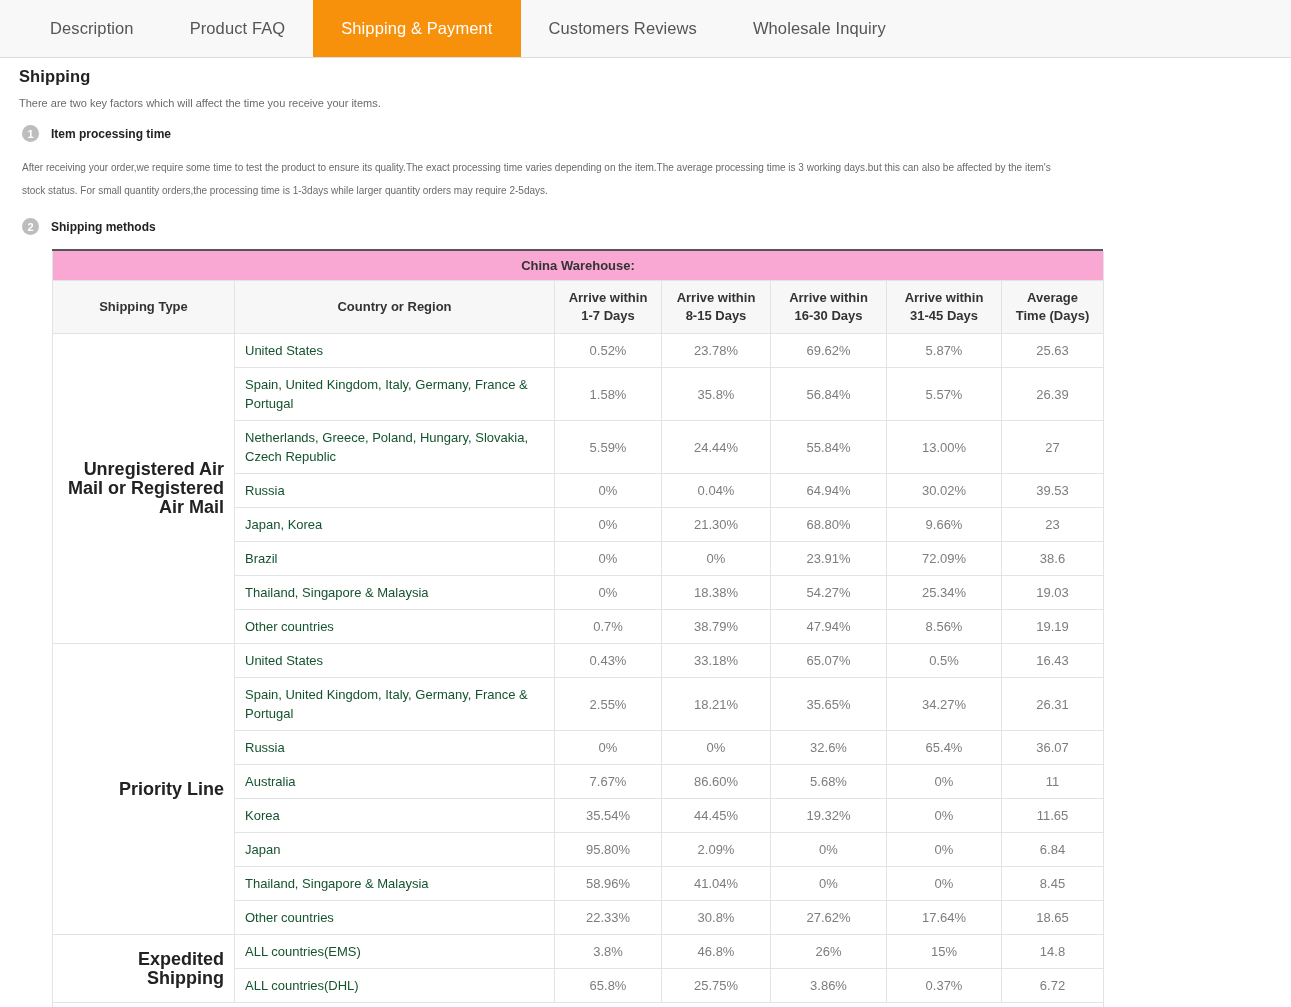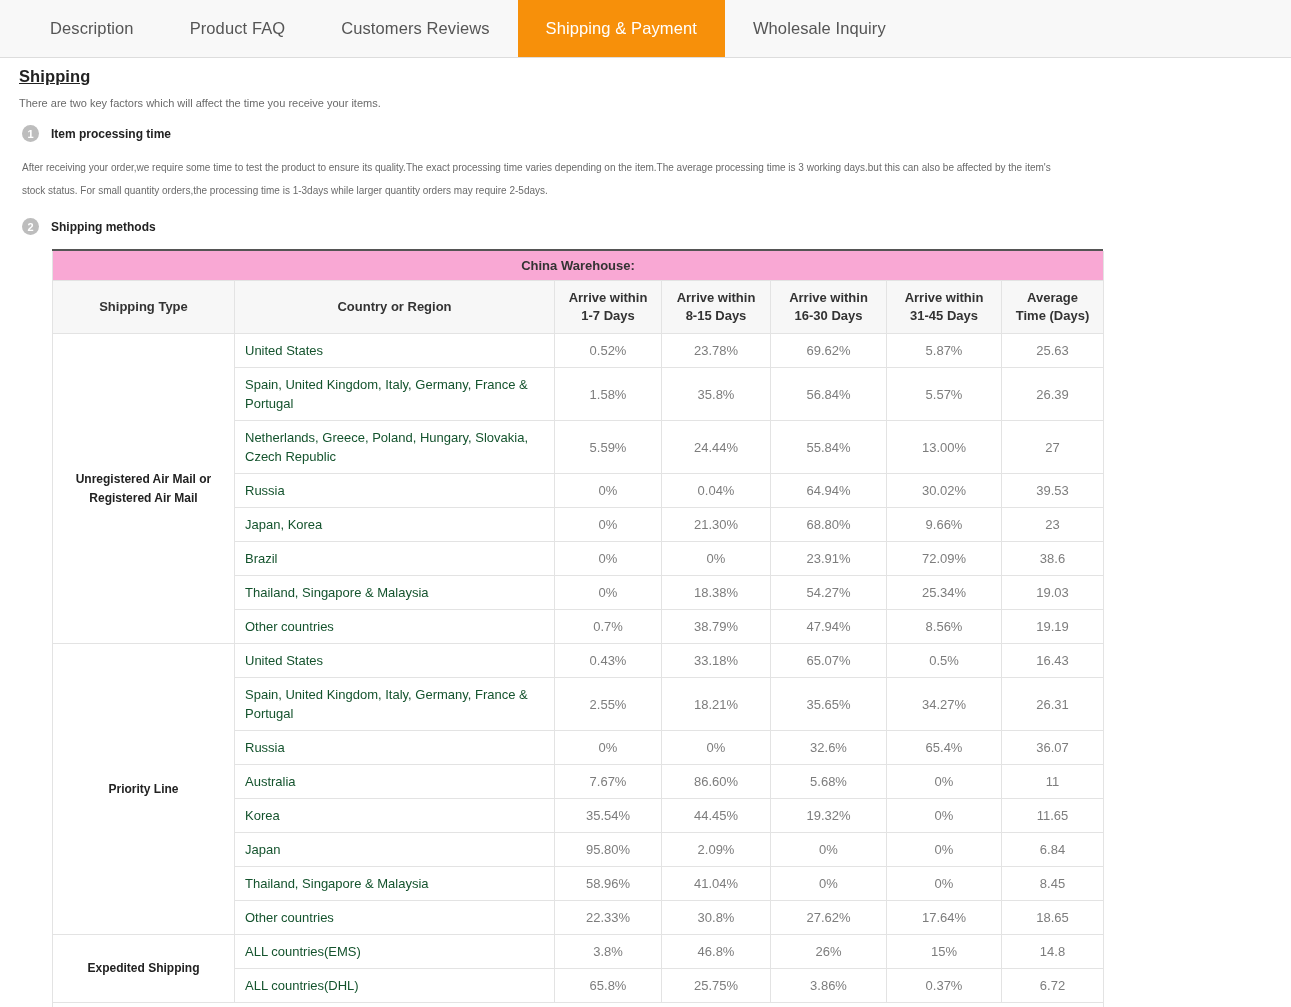--- a/index.html
+++ b/index.html
@@ -43,21 +43,20 @@
   
   .page {
     padding: 0 0 0 0;
   }
   .section-title {
     margin: 9px 0 0 19px;
     font-size: 16.5px;
     font-weight: bold;
     color: #222222;
     letter-spacing: .1px;
-    text-decoration: underline;
   }
   .intro {
     margin: 11px 0 0 19px;
     font-size: 11px;
     color: #6a6a6a;
   }
 
   
   .step {
     display: flex;
@@ -125,24 +124,24 @@
     background: #f7f7f7;
     text-align: center;
     font-weight: bold;
     font-size: 13px;
     color: #333333;
     line-height: 18px;
     height: 53px;
   }
   .type-cell {
     font-weight: bold;
-    font-size: 12px;
+    font-size: 18px;
     color: #222222;
     line-height: 19px;
-    text-align: center;
+    text-align: right;
     vertical-align: middle;
   }
   .country-cell {
     color: #14532d;
     text-align: left;
     line-height: 19px;
   }
   .num-cell {
     text-align: center;
     color: #7d7d7d;
@@ -162,22 +161,22 @@
   col.c-d3 { width: 116px; }
   col.c-d4 { width: 115px; }
   col.c-avg { width: 102px; }
 </style>
 </head>
 <body>
 
 <div class="tabbar" id="tabbar">
     <div class="tab">Description</div>
     <div class="tab">Product FAQ</div>
+    <div class="tab active">Shipping &amp; Payment</div>
     <div class="tab">Customers Reviews</div>
-    <div class="tab active">Shipping &amp; Payment</div>
     <div class="tab">Wholesale Inquiry</div>
   </div>
 
 <div class="page">
   <div class="section-title">Shipping</div>
   <div class="intro">There are two key factors which will affect the time you receive your items.</div>
 
   <div class="step">
     <div class="step-badge">1</div>
     <div class="step-label">Item processing time</div>

